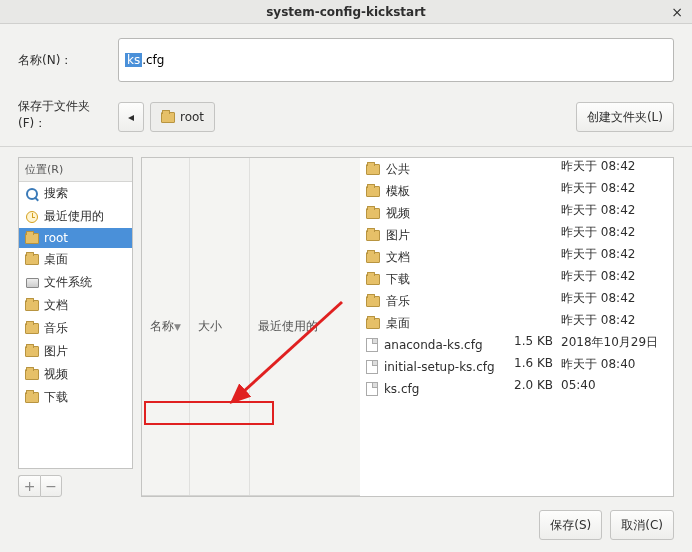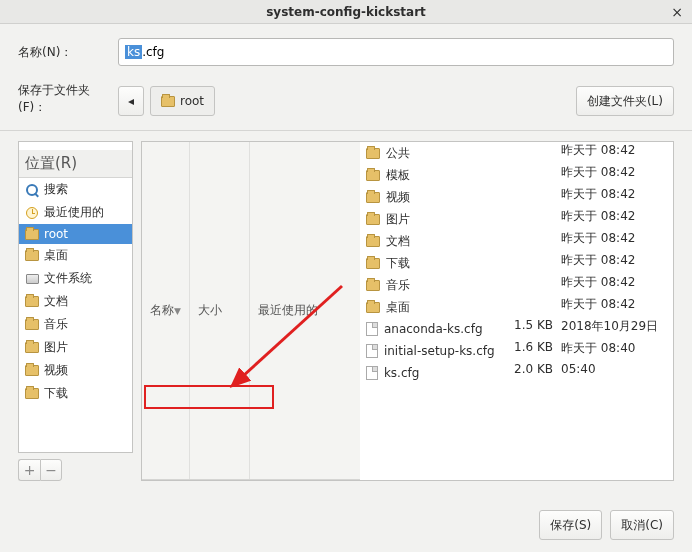--- a/index.html
+++ b/index.html
@@ -6,40 +6,40 @@
 body { width: 692px; height: 552px; background: #f2f2f0; color: #2e2e2e; overflow: hidden; }
 
 .titlebar { height: 24px; background: #e8e8e6; display: flex; align-items: center; border-bottom: 1px solid #d0d0ce; position: relative; }
 .titlebar .title { flex: 1; text-align: center; font-weight: bold; }
 .titlebar .close { position: absolute; right: 6px; top: 3px; width: 18px; height: 18px; display: flex; align-items: center; justify-content: center; font-size: 14px; cursor: pointer; }
 
 .content { padding: 14px 18px 12px 18px; }
 
 .row { display: flex; align-items: center; margin-bottom: 16px; }
 .row-label { width: 100px; }
-.name-input { flex: 1; height: 28px; border: 1px solid #b8b8b6; border-radius: 3px; padding: 0 6px; background: #fff; display: flex; align-items: center; }
+.name-input { flex: 1; height: 44px; border: 1px solid #b8b8b6; border-radius: 3px; padding: 0 6px; background: #fff; display: flex; align-items: center; }
 .name-input .sel { background: #4a90d9; color: #fff; padding: 0 2px; }
 .name-input .rest { color: #000; }
 
 .path-row { display: flex; align-items: flex-end; margin-bottom: 14px; }
 .path-row .row-label { width: 100px; }
 .path-controls { display: flex; align-items: center; gap: 6px; flex: 1; }
 .btn { height: 30px; border: 1px solid #c4c4c2; border-radius: 3px; background: linear-gradient(#fdfdfc,#eeeeec); display: inline-flex; align-items: center; padding: 0 10px; cursor: pointer; }
 .btn.small { width: 26px; padding: 0; justify-content: center; }
 .folder-icon { width: 14px; height: 11px; background: #e6c068; border: 1px solid #b89440; border-radius: 1px; margin-right: 5px; position: relative; }
 .folder-icon::before { content:""; position:absolute; top:-3px; left:0; width:6px; height:3px; background:#e6c068; border:1px solid #b89440; border-bottom:none; border-radius:1px 1px 0 0; }
 .root-btn { background: #eeeeec; }
 .spacer { flex: 1; }
 
 .divider { height: 1px; background: #d5d5d3; margin: 0 -18px 10px -18px; }
 
 .browser { display: flex; height: 340px; gap: 8px; }
 .sidebar { width: 115px; display: flex; flex-direction: column; }
 .sidebar-list { flex: 1; border: 1px solid #c4c4c2; background: #fff; overflow: hidden; }
-.sb-header { padding: 4px 6px; background: #f0f0ee; border-bottom: 1px solid #d5d5d3; color: #555; font-size: 15px; margin-top: 8px; }
+.sb-header { padding: 4px 6px; background: #f0f0ee; border-bottom: 1px solid #d5d5d3; color: #555; font-size: 11px; }
 .sb-item { display: flex; align-items: center; padding: 3px 6px; gap: 5px; cursor: pointer; }
 .sb-item.selected { background: #4a90d9; color: #fff; }
 .sb-icon { width: 14px; height: 14px; display: inline-flex; align-items: center; justify-content: center; flex-shrink: 0; }
 .sidebar-buttons { display: flex; gap: 0; margin-top: 6px; }
 .sq-btn { width: 22px; height: 22px; border: 1px solid #c4c4c2; background: linear-gradient(#fdfdfc,#eeeeec); display: inline-flex; align-items: center; justify-content: center; cursor: pointer; font-size: 14px; color: #888; }
 .sq-btn:first-child { border-radius: 3px 0 0 3px; border-right: none; }
 .sq-btn:last-child { border-radius: 0 3px 3px 0; }
 
 .filelist { flex: 1; border: 1px solid #c4c4c2; background: #fff; display: flex; }
 .fl-header { display: flex; background: #f4f4f2; border-bottom: 1px solid #d5d5d3; }

